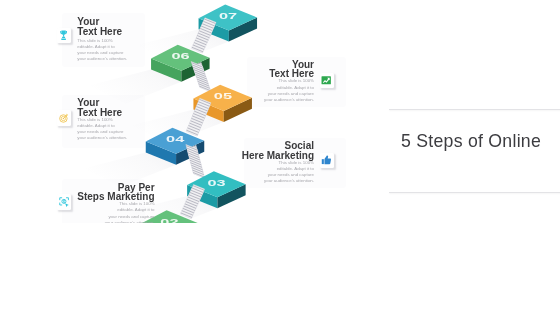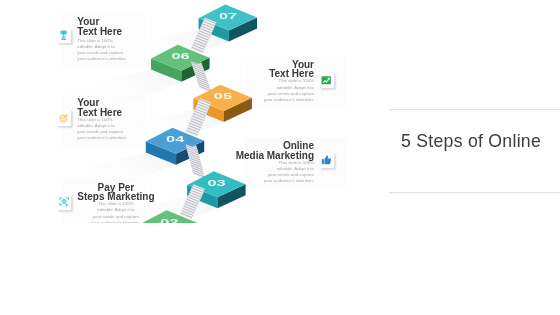--- a/index.html
+++ b/index.html
@@ -463,42 +463,42 @@
     </div>
 <div class="ico" style="left:319.6px;top:152.7px;">
       <svg width="10.4" height="10.4" viewBox="0 0 24 24">
         <g fill="#2F86CE">
 <path d="M1.8 9.6h4.8V21H1.8z"></path>
 <path d="M8 9.4L12.8 2.2c.6-.9 1.8-1.2 2.7-.7.9.5 1.3 1.5 1 2.5l-1.1 4.3h5.6c1.3 0 2.3 1.2 2 2.5l-1.6 8.6c-.2 1-1.1 1.8-2.1 1.8H8z"></path>
         </g>
       </svg>
     </div>
 <div class="txt" style="right:246.0px;top:141.4px;text-align:right;">
-      <div class="h1">Online</div>
-      <div class="h2">Media Marketing</div>
+      <div class="h1">Social</div>
+      <div class="h2">Here Marketing</div>
       <div class="bdwrap" style="margin-top:-0.2px;">
         <div class="bd">This slide is 100%</div>
         <div class="bd">editable. Adapt it to</div>
         <div class="bd">your needs and capture</div>
         <div class="bd">your audience's attention.</div>
       </div>
     </div>
 <div class="ico" style="left:56.6px;top:194.3px;">
       <svg width="10.2" height="10.2" viewBox="0 0 24 24">
 <g fill="none" stroke="#2FC6DC" stroke-width="2.1">
 <path d="M1.8 7.4V1.8h5.6"></path>
           <path d="M16.6 1.8h5.6v5.6"></path>
           <path d="M1.8 13.2v5.6h5.6"></path>
 <circle cx="11.6" cy="10.3" r="4.8"></circle>
         </g>
 <text x="11.6" y="13.6" font-size="8.6" font-weight="bold" fill="#2FC6DC" text-anchor="middle" font-family="Liberation Sans,sans-serif">$</text>
 <path d="M14.2 14.6l9 4.4-3.7 1.3-1.3 3.7z" fill="#2FC6DC"></path>
       </svg>
     </div>
-<div class="txt" style="left:77.3px;top:182.7px;text-align:center;">
+<div class="txt" style="left:77.3px;top:182.7px;text-align:right;">
       <div class="h1">Pay Per</div>
       <div class="h2">Steps Marketing</div>
       <div class="bdwrap" style="margin-top:-0.2px;">
         <div class="bd">This slide is 100%</div>
         <div class="bd">editable. Adapt it to</div>
         <div class="bd">your needs and capture</div>
         <div class="bd">your audience's attention.</div>
       </div>
     </div>
 <div class="ico" style="left:319.6px;top:237.0px;">

